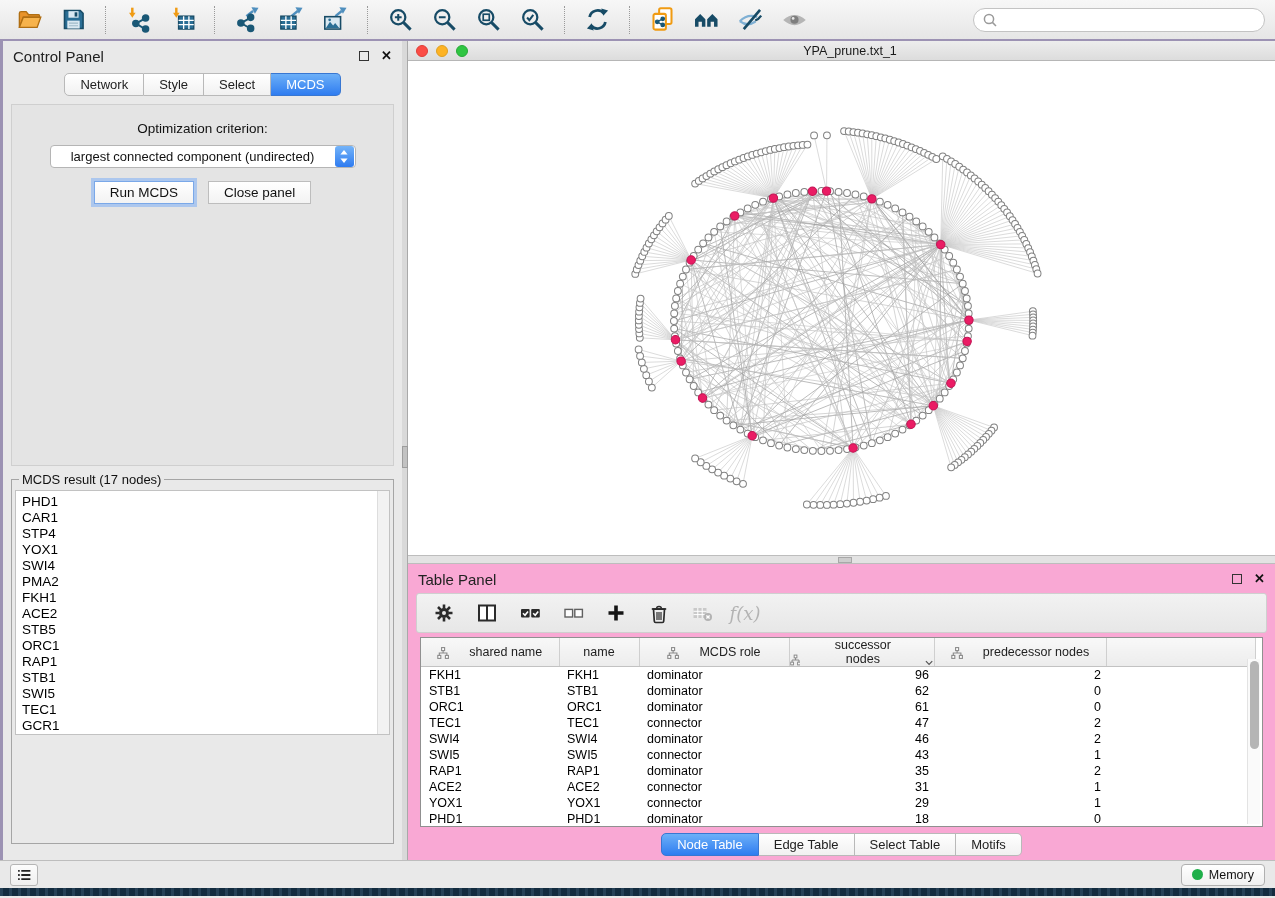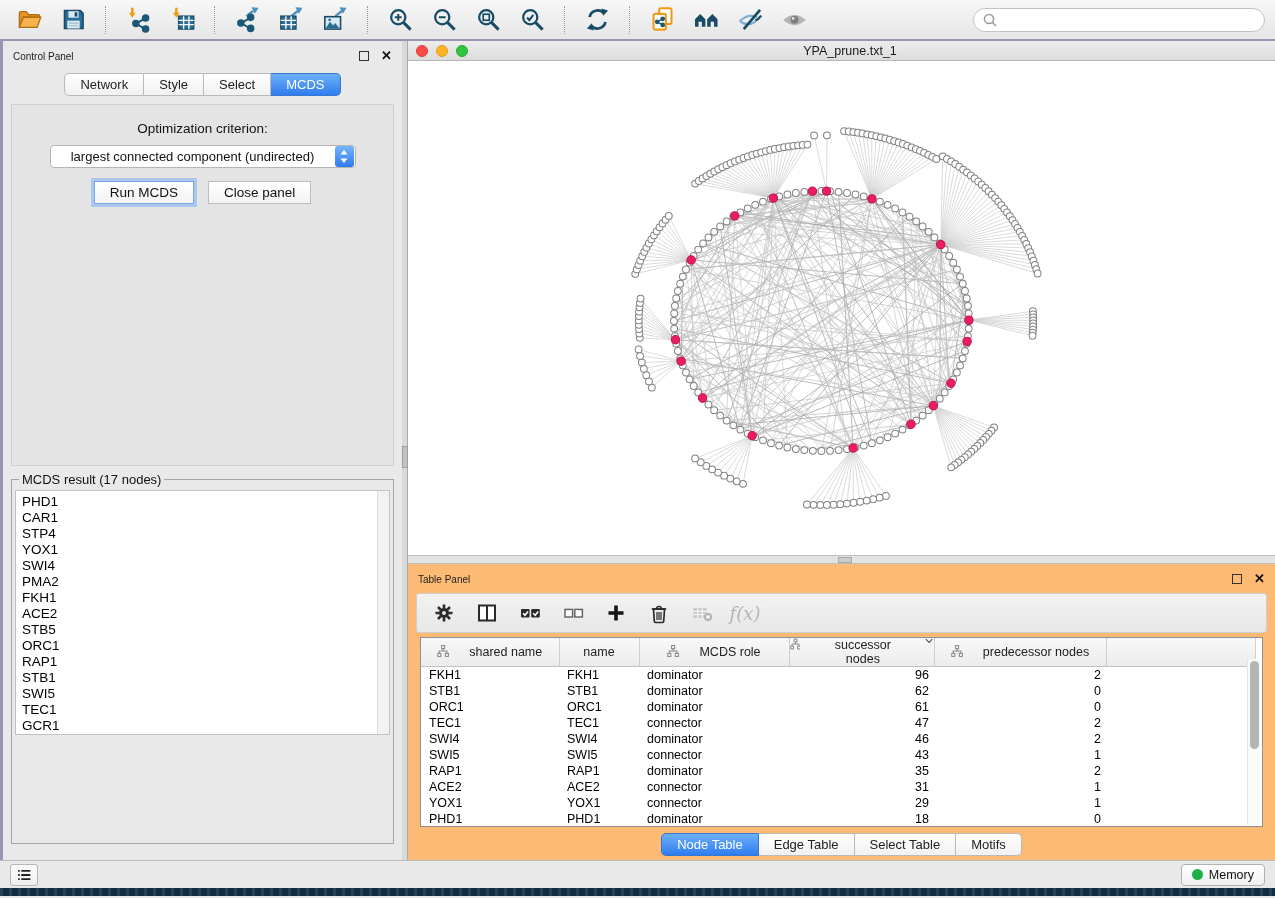--- a/index.html
+++ b/index.html
@@ -18,21 +18,21 @@
     border-radius:12px; display:flex; align-items:center; padding:0 8px; gap:4px; }
   .search-box input { border:none; outline:none; flex:1; font-size:13px; background:transparent;
     font-family:"Liberation Sans",sans-serif; }
 
   
   .main { display:flex; height:819px; border-left:3px solid #9c92b3; }
 
   
   .control-panel { width:399px; background:#e9e9e9; display:flex; flex-direction:column; }
   .cp-header { height:24px; display:flex; align-items:center; padding:6px 10px 0 10px; }
-  .panel-title { font-size:10px; color:#222; flex:1; }
+  .panel-title { font-size:15px; color:#222; flex:1; }
   .win-float { width:10px; height:10px; border:1.6px solid #333; display:inline-block; margin-right:12px; cursor:pointer; }
   .win-close { font-size:13px; font-weight:bold; color:#111; cursor:pointer; line-height:10px; }
   .seg-tabs { display:flex; justify-content:center; margin-top:8px; }
   .seg { font-size:13px; padding:3px 15px; background:linear-gradient(#ffffff,#f1f1f1);
     border:1px solid #b9b9b9; border-left-width:0; color:#222; cursor:pointer;
     font-family:"Liberation Sans",sans-serif; }
   .seg:first-child { border-left-width:1px; border-radius:5px 0 0 5px; }
   .seg:last-child { border-radius:0 5px 5px 0; }
   .seg.active { background:linear-gradient(#6cb0f8,#2f7cf0); color:#fff; border-color:#3877d2; }
   .cp-content { margin:8px 8px 0 8px; height:362px; background:#e4e4e4;
@@ -73,34 +73,34 @@
     display:flex; align-items:center; padding:0 8px; position:relative; }
   .lights { display:flex; gap:8px; }
   .light { width:12px; height:12px; border-radius:50%; cursor:pointer; }
   .light.red { background:#fb4c45; border:1px solid #df3e37; }
   .light.yellow { background:#fdb324; border:1px solid #dfa021; }
   .light.green { background:#2fc542; border:1px solid #27a937; }
   .net-title { position:absolute; left:17px; right:0; text-align:center; font-size:12.5px; color:#1a1a1a; }
   .net-canvas { width:100%; height:494px; background:#fff; display:block; }
 
   
-  .table-panel { flex:1; background:#fdba74; display:flex; flex-direction:column; }
+  .table-panel { flex:1; background:#f9a8d4; display:flex; flex-direction:column; }
   .tp-header { height:24px; display:flex; align-items:center; padding:6px 10px 0 10px; }
   .tp-toolbar { margin:5px 8px 4px 8px; height:40px; background:linear-gradient(#f2f2f2,#e7e7e7);
     border:1px solid #cfcfcf; border-radius:3px; display:flex; align-items:center; padding:0 10px; gap:9px; }
   .tpi { width:34px; height:32px; border:none; background:transparent; display:flex;
     align-items:center; justify-content:center; cursor:pointer; }
   .fx-label { font-family:"DejaVu Serif", serif; font-style:italic; font-size:18px; color:#b3b3b3; }
   .table-wrap { margin:0 12px; height:190px; background:#fff; border:1px solid #909090;
     position:relative; overflow:hidden; }
   table.node-table { border-collapse:collapse; table-layout:fixed; width:835px; }
   table.node-table th { height:20px; background:linear-gradient(#f8f8f8,#ececec);
     border-right:1px solid #cfcfcf; border-bottom:1px solid #c2c2c2; font-weight:normal;
     font-size:12.5px; color:#222; }
-  .th-inner { display:flex; align-items:flex-start; justify-content:center; gap:20px; }
+  .th-inner { display:flex; align-items:flex-end; justify-content:center; gap:20px; }
   table.node-table td { height:16px; font-size:12.5px; color:#000; padding:0 5px 0 8px;
     white-space:nowrap; overflow:hidden; }
   td.num { text-align:right; padding-right:16px; }
   .tbl-scroll { position:absolute; top:21px; right:2px; width:13px; bottom:2px;
     background:#fafafa; border-left:1px solid #e3e3e3; }
   .tbl-thumb { position:absolute; top:2px; left:1.5px; width:9px; height:88px;
     background:#b5b5b5; border-radius:5px; }
   .tp-tabs { display:flex; justify-content:center; margin:6px 0 4px 0; }
 
   

